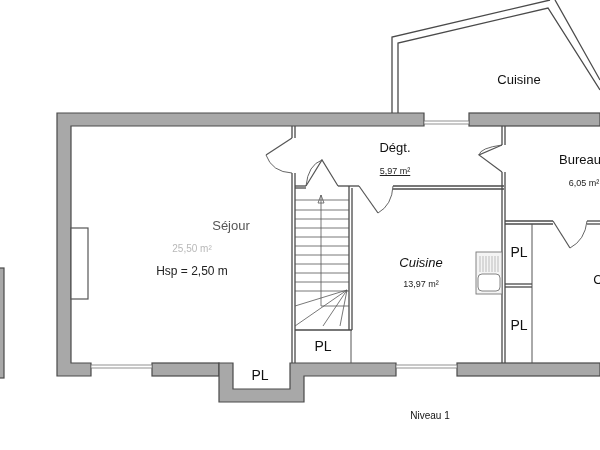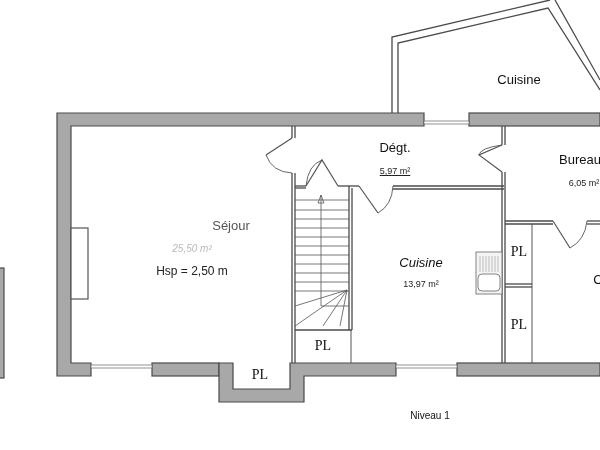--- a/index.html
+++ b/index.html
@@ -8,23 +8,23 @@
     .wall { fill: #a8a8a8; stroke: #4a4a4a; stroke-width: 1.2; }
     .thin { fill: none; stroke: #4a4a4a; stroke-width: 1.3; }
     .thin2 { fill: none; stroke: #555; stroke-width: 1; }
     .stair { fill: none; stroke: #555; stroke-width: 0.8; }
     .door { fill: none; stroke: #555; stroke-width: 1.2; }
     .arc { fill: none; stroke: #555; stroke-width: 0.9; }
     .win { fill: #ffffff; stroke: #777; stroke-width: 0.8; }
     .label { position: absolute; color: #111; white-space: nowrap; transform: translateX(-50%); }
     .room-name { font-size: 13px; }
     .room-area { font-size: 9px; color: #222; }
-    .faded { color: #b8b8b8; font-style: italic; }
+    .faded { color: #b8b8b8; }
     .faded-name { color: #555; }
-    .pl { font-size: 14px; font-family: Liberation Serif, serif; }
+    .pl { font-size: 14px; }
     .level { font-size: 10px; }
   </style>
 </head>
 <body>
 
 <svg id="plan" viewBox="0 0 600 450" xmlns="http://www.w3.org/2000/svg">
 
   <g>
     <polyline class="thin" points="392,113 392,37 550,0"></polyline>
     <polyline class="thin" points="398,113 398,43 548,8 600,90"></polyline>

